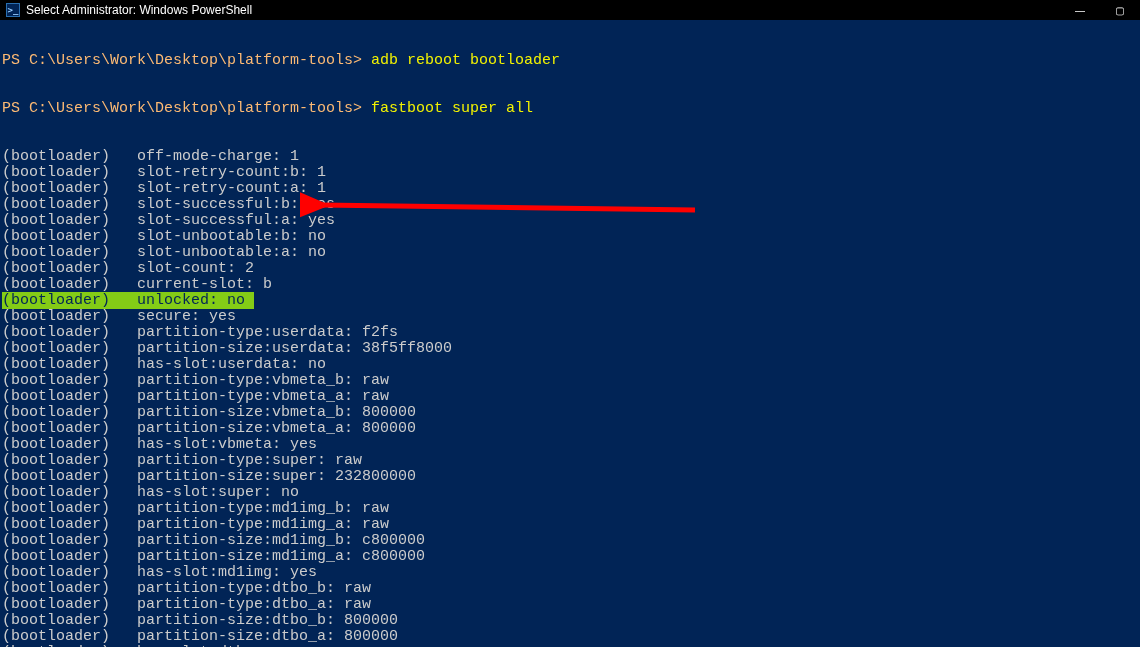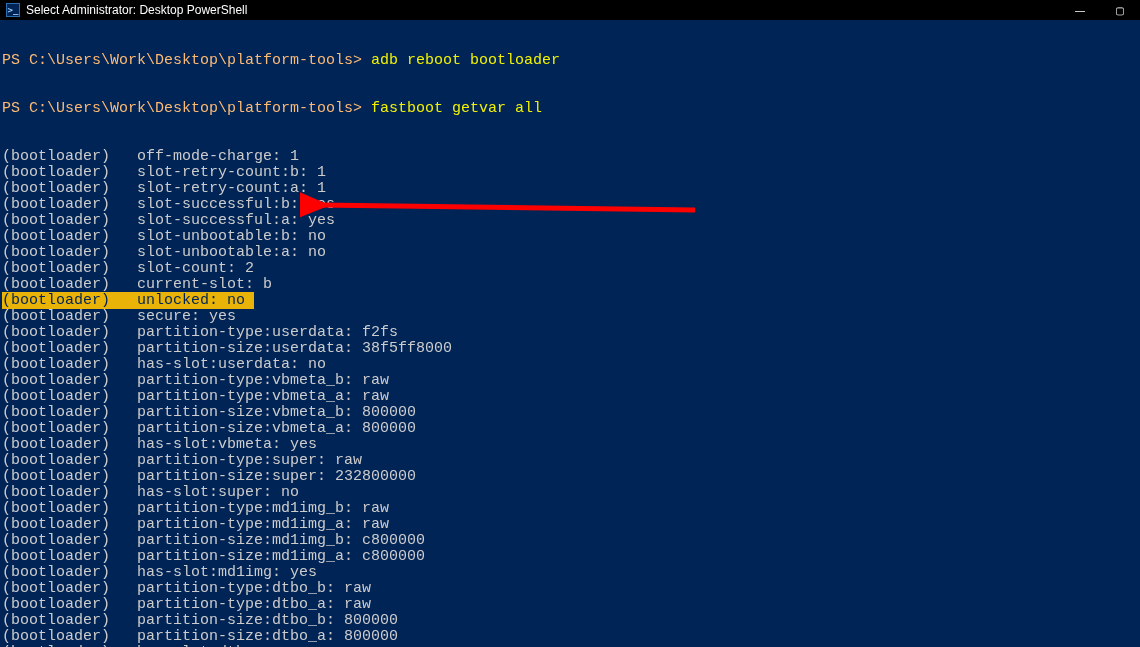--- a/index.html
+++ b/index.html
@@ -59,45 +59,45 @@
   .terminal {
     padding: 1px 2px;
     white-space: pre;
     color: #ccc;
     line-height: 16px;
   }
   .line { white-space: pre; color: #ccc; }
   .prompt { color: #fdba74; }
   .cmd { color: #f2f200; margin-top: 39px; }
   .highlighted {
-    background: #eab308;
+    background: #84cc16;
     color: #012456;
   }
   .arrow {
     position: absolute;
     pointer-events: none;
   }
 </style>
 </head>
 <body>
 
 <div class="titlebar">
   <div class="titlebar-icon">
     <span>&gt;_</span>
   </div>
-  <span>Select Administrator: Desktop PowerShell</span>
+  <span>Select Administrator: Windows PowerShell</span>
   <div class="window-controls">
     <div class="win-btn">—</div>
     <div class="win-btn">▢</div>
   </div>
 </div>
 
 <div class="terminal">
   <div class="line"><span class="prompt">PS C:\Users\Work\Desktop\platform-tools&gt; </span><span class="cmd">adb reboot bootloader</span></div>
-  <div class="line"><span class="prompt">PS C:\Users\Work\Desktop\platform-tools&gt; </span><span class="cmd">fastboot getvar all</span></div>
+  <div class="line"><span class="prompt">PS C:\Users\Work\Desktop\platform-tools&gt; </span><span class="cmd">fastboot super all</span></div>
   <div id="output-lines"><div class="line">(bootloader)   off-mode-charge: 1</div><div class="line">(bootloader)   slot-retry-count:b: 1</div><div class="line">(bootloader)   slot-retry-count:a: 1</div><div class="line">(bootloader)   slot-successful:b: yes</div><div class="line">(bootloader)   slot-successful:a: yes</div><div class="line">(bootloader)   slot-unbootable:b: no</div><div class="line">(bootloader)   slot-unbootable:a: no</div><div class="line">(bootloader)   slot-count: 2</div><div class="line">(bootloader)   current-slot: b</div><div class="line"><span class="highlighted">(bootloader)   unlocked: no </span></div><div class="line">(bootloader)   secure: yes</div><div class="line">(bootloader)   partition-type:userdata: f2fs</div><div class="line">(bootloader)   partition-size:userdata: 38f5ff8000</div><div class="line">(bootloader)   has-slot:userdata: no</div><div class="line">(bootloader)   partition-type:vbmeta_b: raw</div><div class="line">(bootloader)   partition-type:vbmeta_a: raw</div><div class="line">(bootloader)   partition-size:vbmeta_b: 800000</div><div class="line">(bootloader)   partition-size:vbmeta_a: 800000</div><div class="line">(bootloader)   has-slot:vbmeta: yes</div><div class="line">(bootloader)   partition-type:super: raw</div><div class="line">(bootloader)   partition-size:super: 232800000</div><div class="line">(bootloader)   has-slot:super: no</div><div class="line">(bootloader)   partition-type:md1img_b: raw</div><div class="line">(bootloader)   partition-type:md1img_a: raw</div><div class="line">(bootloader)   partition-size:md1img_b: c800000</div><div class="line">(bootloader)   partition-size:md1img_a: c800000</div><div class="line">(bootloader)   has-slot:md1img: yes</div><div class="line">(bootloader)   partition-type:dtbo_b: raw</div><div class="line">(bootloader)   partition-type:dtbo_a: raw</div><div class="line">(bootloader)   partition-size:dtbo_b: 800000</div><div class="line">(bootloader)   partition-size:dtbo_a: 800000</div><div class="line">(bootloader)   has-slot:dtbo: yes</div></div>
 </div>
 
 <svg class="arrow" style="left:300px; top:190px; width:400px; height:40px;" viewBox="0 0 400 40">
   <defs>
     <marker id="arrowhead" markerWidth="12" markerHeight="10" refX="2" refY="5" orient="auto">
       <polygon points="12 0, 0 5, 12 10" fill="#ff0000"></polygon>
     </marker>
   </defs>
   <line x1="395" y1="20" x2="20" y2="15" stroke-width="5" marker-end="url(#arrowhead)" stroke="#ff0000"></line>

